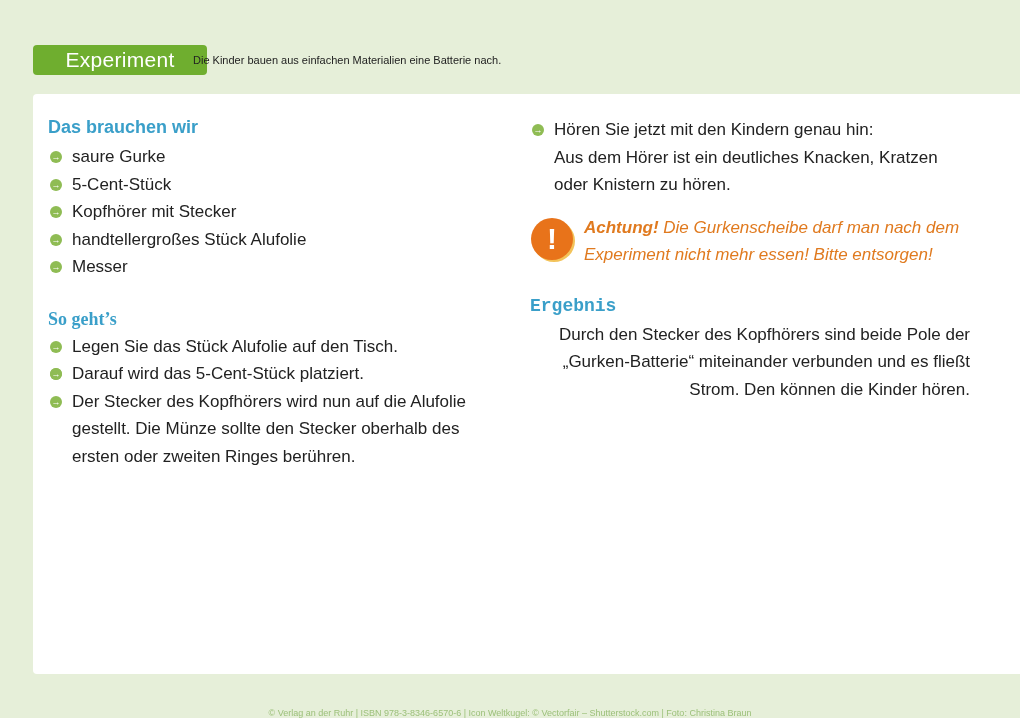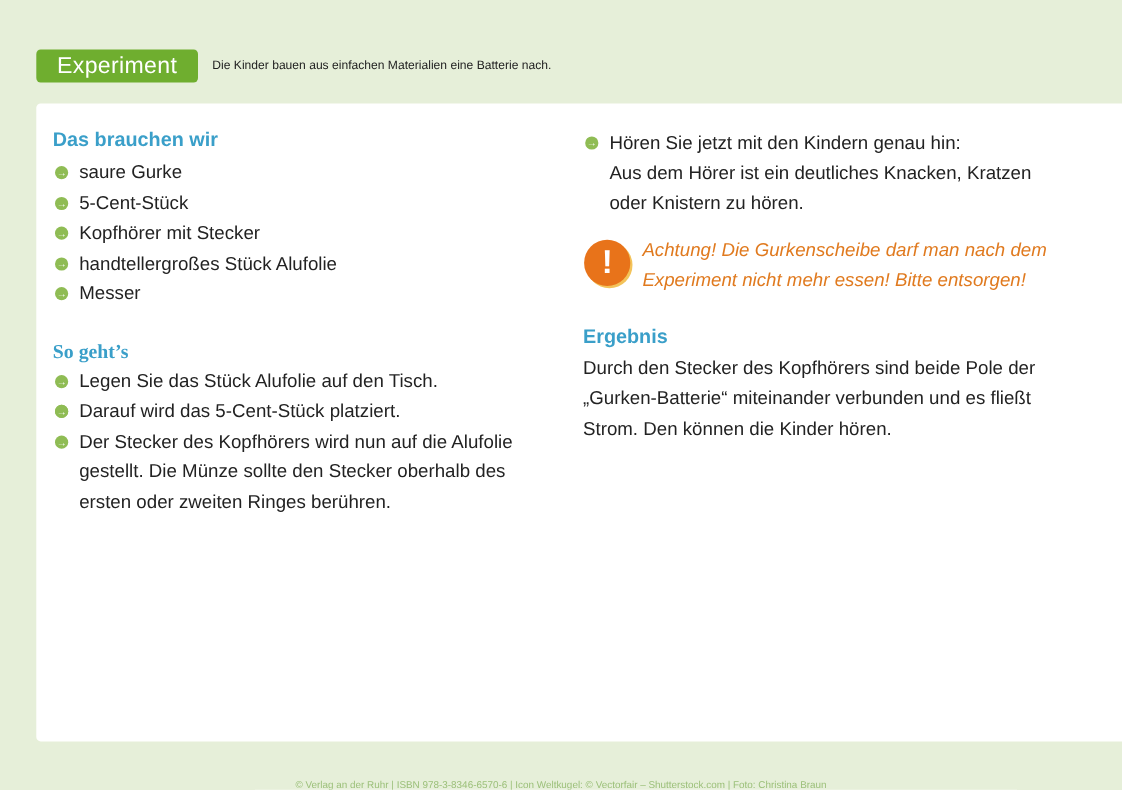--- a/index.html
+++ b/index.html
@@ -1,21 +1,21 @@
 <!DOCTYPE html>
 <html><head>
 <meta charset="utf-8">
 <style>
   html, body { margin:0; padding:0; }
   body {
     width:1020px; height:718px; background:#e6efd9; position:relative; overflow:hidden;
     font-family:"Liberation Sans", "DejaVu Sans", sans-serif; color:#222;
   }
   .pill {
-    position:absolute; left:33px; top:45px; width:147px; height:30px;
+    position:absolute; left:33px; top:45px; width:174px; height:30px;
     background:#6fae2f; border-radius:4px; color:#fff;
     font-size:21px; line-height:30px; text-align:center; letter-spacing:0.3px;
   }
   .subtitle {
     position:absolute; left:193px; top:49px; font-size:11px; line-height:22px; color:#222;
   }
   .card {
     position:absolute; left:33px; top:94px; width:1003px; height:580px;
     background:#fff; border-radius:4px;
   }
@@ -31,21 +31,21 @@
   }
   .bullet {
     position:absolute; left:2px; top:8px; width:12px; height:12px; border-radius:50%;
     background:#8fbc54; color:#fff; font-size:9px; line-height:12px; text-align:center;
     font-weight:bold;
   }
   .warn {
     position:relative; margin-top:15px; padding-left:54px;
     font-size:17px; line-height:27px; font-style:italic; color:#e07a1f;
   }
-  .warn b { font-weight:normal; }
+  .warn b { font-weight:bold; }
   .warn-icon {
     position:absolute; left:1px; top:4px; width:42px; height:42px; border-radius:50%;
     background:#e8731a; box-shadow:2px 2px 0 #f3c35a;
     color:#fff; font-size:30px; font-weight:bold; line-height:42px; text-align:center; font-style:normal;
   }
   .para { font-size:17px; line-height:27.5px; color:#222; }
   .footer {
     position:absolute; left:0; right:0; top:682px; text-align:center;
     font-size:9px; color:#9cc07a;margin-top:26px;
   }
@@ -83,18 +83,18 @@
         <span>Hören Sie jetzt mit den Kindern genau hin:</span><br>
         <span>Aus dem Hörer ist ein deutliches Knacken, Kratzen oder Knistern zu hören.</span>
       </li>
     </ul>
 
     <div class="warn">
       <span class="warn-icon">!</span>
       <b>Achtung!</b><span> Die Gurkenscheibe darf man nach dem Experiment nicht mehr essen! Bitte entsorgen!</span>
     </div>
 
-    <h2 style="margin-top:26px;">Ergebnis</h2>
-    <div class="para" style="margin-top:3px;">Durch den Stecker des Kopfhörers sind beide Pole der „Gurken-Batterie“ miteinander verbunden und es fließt Strom. Den können die Kinder hören.</div>
+    <h2 style="margin-top:26px;font-family:Liberation Mono, monospace;">Ergebnis</h2>
+    <div class="para" style="margin-top:3px;text-align:right;">Durch den Stecker des Kopfhörers sind beide Pole der „Gurken-Batterie“ miteinander verbunden und es fließt Strom. Den können die Kinder hören.</div>
   </div>
 </div>
 
 <div class="footer">© Verlag an der Ruhr | ISBN 978-3-8346-6570-6 | Icon Weltkugel: © Vectorfair – Shutterstock.com | Foto: Christina Braun</div>
 
 </body></html>

